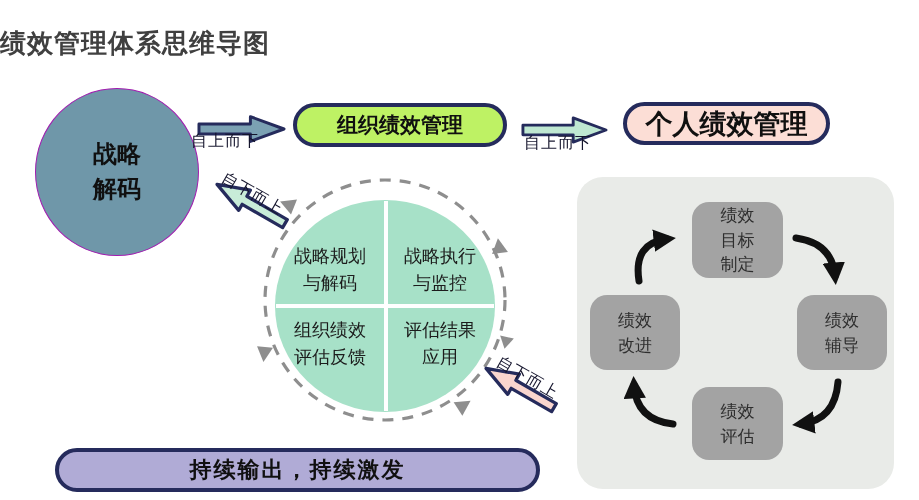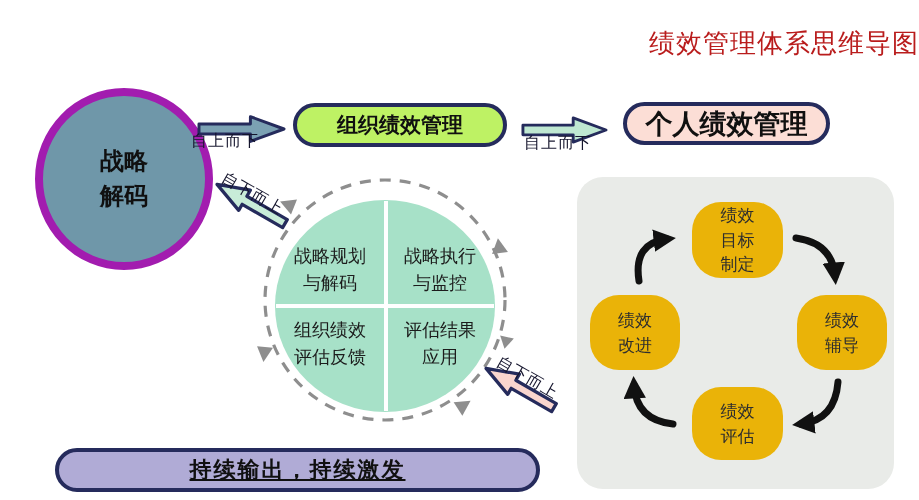--- a/index.html
+++ b/index.html
@@ -1,52 +1,52 @@
 <!DOCTYPE html>
 <html><head>
 <meta charset="utf-8">
 <style>
   html,body{margin:0;padding:0;background:#ffffff;}
   body{font-family:"DejaVu Sans",sans-serif;}
   #stage{position:relative;width:919px;height:500px;background:#ffffff;overflow:hidden;}
   .abs{position:absolute;}
   .ml{white-space:pre-line;}
 
-  .title{left:0;top:26px;width:919px;text-align:right;font-size:26px;font-weight:normal;color:#b91c1c;letter-spacing:1px;}
+  .title{left:0;top:26px;width:919px;text-align:left;font-size:26px;font-weight:bold;color:#404040;letter-spacing:1px;}
 
-  .strategy-circle{left:35px;top:88px;width:162px;height:166px;background:#6f97a9;border:8px solid #a21caf;
+  .strategy-circle{left:35px;top:88px;width:162px;height:166px;background:#6f97a9;border:1px solid #a21caf;
     border-radius:50%;display:flex;align-items:center;justify-content:center;z-index:3;}
   .strategy-circle .lbl{font-size:24px;font-weight:bold;color:#101010;text-align:center;line-height:1.45;}
 
   .pill{border:4px solid #252b5c;border-radius:24px;display:flex;align-items:center;justify-content:center;
     font-weight:bold;color:#101010;z-index:3;}
   .pill-org{left:293px;top:103px;width:206px;height:36px;background:#bef264;font-size:21px;}
   .pill-personal{left:623px;top:102px;width:199px;height:35px;background:#fcded6;font-size:27px;}
-  .pill-banner{left:55px;top:448px;width:477px;height:36px;background:#b0abd6;font-size:22px;letter-spacing:2px;text-decoration:underline;}
+  .pill-banner{left:55px;top:448px;width:477px;height:36px;background:#b0abd6;font-size:22px;letter-spacing:2px;}
 
   .arrow-label{font-size:16px;color:#14142c;letter-spacing:1px;z-index:4;margin-top:44px;}
   .h-arrow{z-index:3;}
 
   .rot-arrow{width:86px;height:28px;z-index:5;}
   .rot30{transform:rotate(30deg);}
   .rot-label{font-size:16px;color:#14142c;letter-spacing:1px;z-index:6;transform-origin:left top;transform:rotate(30deg);}
 
   .dashed-ring{left:250px;top:165px;z-index:1;}
 
   .org-cycle{left:275px;top:200px;width:220px;height:212px;background:#a7e1c8;border-radius:50%;overflow:hidden;
     display:grid;grid-template-columns:1fr 1fr;grid-template-rows:1fr 1fr;z-index:2;}
   .org-cycle .cell{display:flex;flex-direction:column;justify-content:center;align-items:center;
     font-size:18px;font-weight:normal;color:#1c1c1c;text-align:center;line-height:1.5;}
   .org-cycle .cell.top{justify-content:flex-end;padding-bottom:10px;}
   .org-cycle .cell.bot{justify-content:flex-start;padding-top:10px;}
   .cross-v{left:384px;top:201px;width:4px;height:210px;background:#ffffff;z-index:2;}
   .cross-h{left:276px;top:304px;width:218px;height:4px;background:#ffffff;z-index:2;}
 
   .personal-panel{left:577px;top:177px;width:317px;height:312px;background:#e9ebe8;border-radius:26px;z-index:0;}
-  .step{background:#eab308;border-radius:29px;display:flex;align-items:center;justify-content:center;
+  .step{background:#a3a3a3;border-radius:17px;display:flex;align-items:center;justify-content:center;
     text-align:center;font-size:17px;color:#2e2e2e;line-height:1.45;z-index:2;}
   .step-goal{left:692px;top:202px;width:91px;height:76px;}
   .step-coach{left:797px;top:295px;width:90px;height:75px;}
   .step-eval{left:692px;top:387px;width:91px;height:73px;}
   .step-improve{left:590px;top:295px;width:90px;height:75px;}
   .cycle-arrows{left:577px;top:177px;z-index:3;}
 </style>
 </head>
 <body>
 

